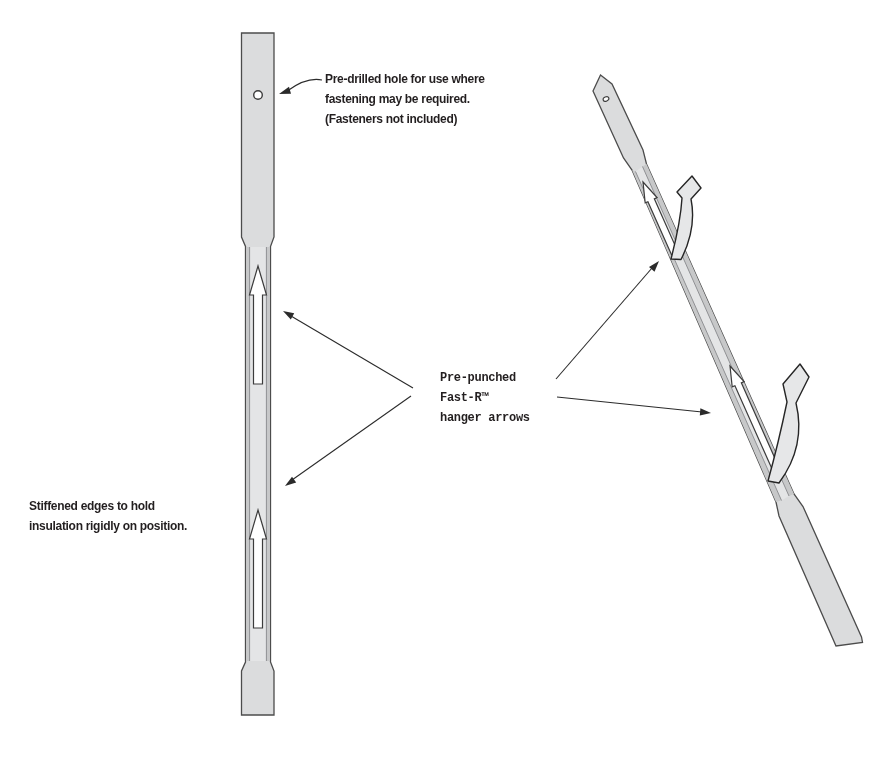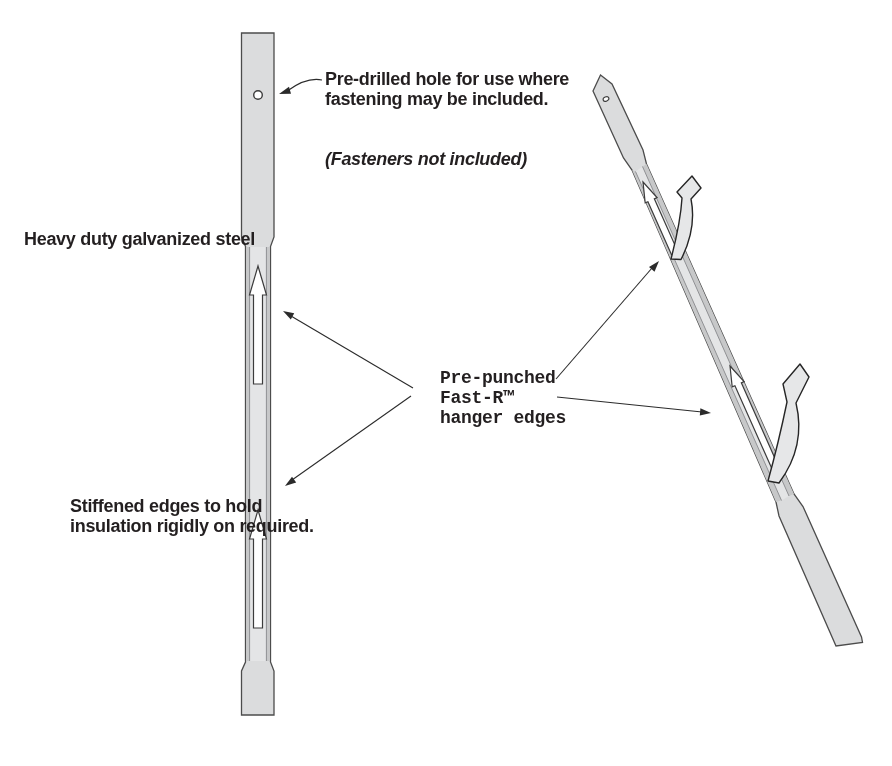--- a/index.html
+++ b/index.html
@@ -1,20 +1,20 @@
 <!DOCTYPE html>
 <html><head>
 <meta charset="utf-8">
 <style>
   html,body{margin:0;padding:0;background:#ffffff;}
   body{width:892px;height:766px;overflow:hidden;}
   .stage{position:relative;width:892px;height:766px;font-family:"Liberation Sans",sans-serif;background:#ffffff;}
   .stage svg{position:absolute;left:0;top:0;}
-  .note{position:absolute;color:#231f20;font-size:18px;line-height:20px;font-weight:600;letter-spacing:-0.3px;white-space:nowrap;}
-  .note .italic{font-style:italic;margin-top:40px;}
+  .note{position:absolute;color:#231f20;font-size:12px;line-height:20px;font-weight:600;letter-spacing:-0.3px;white-space:nowrap;}
+  .note .italic{}
 </style>
 </head>
 <body>
 
 <div class="stage">
 
   <svg width="892" height="766" viewBox="0 0 892 766">
 
     <g>
       <path d="M 241.5 33 L 274 33 L 274 237 L 270.5 246.5 L 270.5 662 L 274 671 L 274 715 L 241.5 715 L 241.5 671 L 245.5 662 L 245.5 246.5 L 241.5 237 Z" fill="#dbdcdd" stroke="#4c4c4c" stroke-width="1.3"></path>
@@ -65,32 +65,31 @@
       <polygon points="279,94 289,86.8 291,93.8"></polygon>
       <polygon points="283,311 294.2,313.3 290.8,319.6"></polygon>
       <polygon points="285,486 292,476.8 296.2,482.6"></polygon>
       <polygon points="659,261 654.5,271.8 649,267"></polygon>
       <polygon points="711,413 699.8,415.5 700.4,408.3"></polygon>
     </g>
   </svg>
 
   <div class="note" style="left:325px;top:69px;">
     <div>Pre-drilled hole for use where</div>
-    <div>fastening may be included.</div>
+    <div>fastening may be required.</div>
     <div class="italic">(Fasteners not included)</div>
   </div>
 
   <div class="note" style="left:24px;top:229px;">
-    <div>Heavy duty galvanized steel</div>
   </div>
 
   <div class="note" style="left:440px;top:368px;font-family:Liberation Mono, monospace;">
     <div>Pre-punched</div>
     <div>Fast-R™</div>
-    <div>hanger edges</div>
+    <div>hanger arrows</div>
   </div>
 
-  <div class="note" style="left:29px;top:496px;margin-left:41px;">
+  <div class="note" style="left:29px;top:496px;">
     <div>Stiffened edges to hold</div>
-    <div>insulation rigidly on required.</div>
+    <div>insulation rigidly on position.</div>
   </div>
 
 </div>
 
 </body></html>

